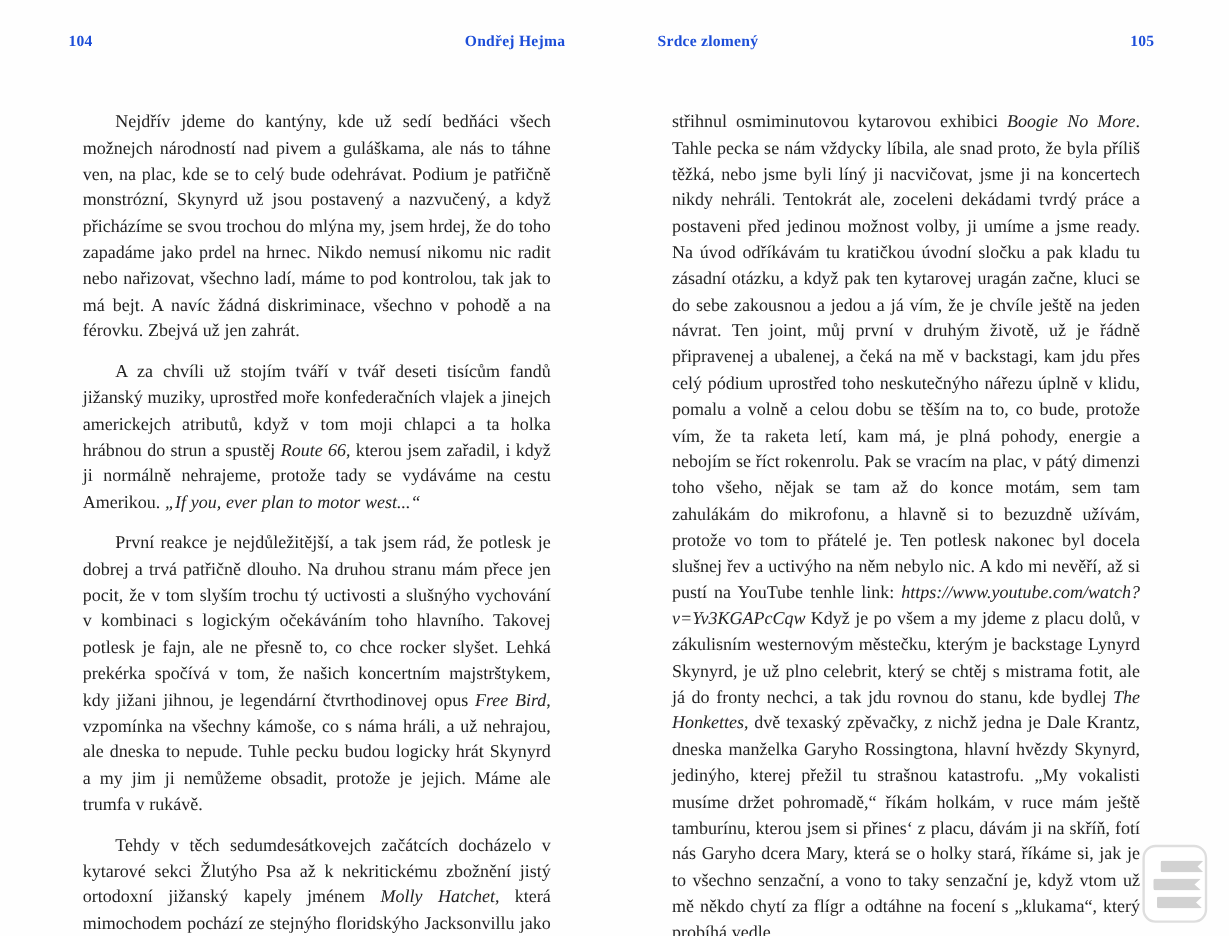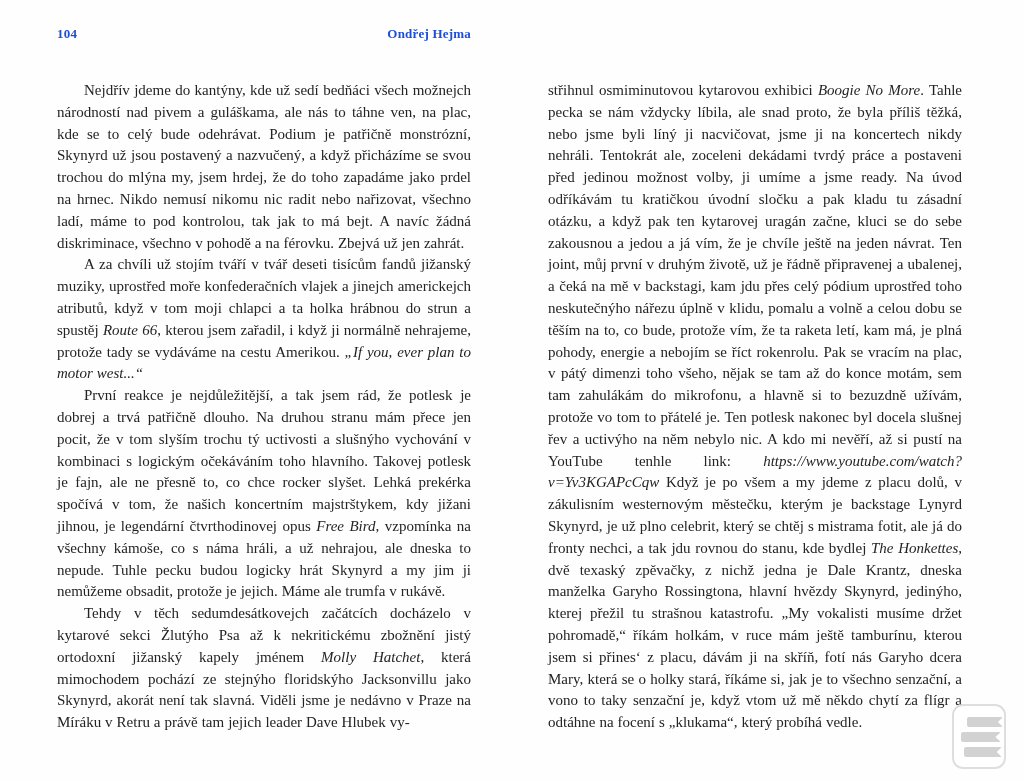--- a/index.html
+++ b/index.html
@@ -41,21 +41,21 @@
     top: 80px;
     left: 0;
     width: 414px;
     font-size: 15px;
     line-height: 21.8px;
     text-align: justify;
     hyphens: auto;
     -webkit-hyphens: auto;
     word-spacing: 0.2px;
   }
-  .para { margin: 0; }
+  .para { margin: 12px; }
   .para.indent { text-indent: 27px; }
   .para em { }
   .watermark {
     position: absolute;
     left: 952px;
     top: 704px;
     width: 54px;
     height: 65px;
     border: 2px solid #dedede;
     border-radius: 11px;
@@ -85,20 +85,24 @@
     </header>
     <div class="body-text">
         <p class="para indent"><span>Nejdřív jdeme do kantýny, kde už sedí bedňáci všech možnejch národností nad pivem a guláškama, ale nás to táhne ven, na plac, kde se to celý bude odehrávat. Podium je patřičně monstrózní, Skynyrd už jsou postavený a nazvučený, a když přicházíme se svou trochou do mlýna my, jsem hrdej, že do toho zapadáme jako prdel na hrnec. Nikdo nemusí nikomu nic radit nebo nařizovat, všechno ladí, máme to pod kontrolou, tak jak to má bejt. A navíc žádná diskriminace, všechno v pohodě a na férovku. Zbejvá už jen zahrát.</span></p>
         <p class="para indent"><span>A za chvíli už stojím tváří v tvář deseti tisícům fandů jižanský muziky, uprostřed moře konfederačních vlajek a jinejch americkejch atributů, když v tom moji chlapci a ta holka hrábnou do strun a spustěj </span><em>Route 66</em><span>, kterou jsem zařadil, i když ji normálně nehrajeme, protože tady se vydáváme na cestu Amerikou. </span><em>„If you, ever plan to motor west...“</em></p>
         <p class="para indent"><span>První reakce je nejdůležitější, a tak jsem rád, že potlesk je dobrej a trvá patřičně dlouho. Na druhou stranu mám přece jen pocit, že v tom slyším trochu tý uctivosti a slušnýho vychování v kombinaci s logickým očekáváním toho hlavního. Takovej potlesk je fajn, ale ne přesně to, co chce rocker slyšet. Lehká prekérka spočívá v tom, že našich koncertním majstrštykem, kdy jižani jihnou, je legendární čtvrthodinovej opus </span><em>Free Bird</em><span>, vzpomínka na všechny kámoše, co s náma hráli, a už nehrajou, ale dneska to nepude. Tuhle pecku budou logicky hrát Skynyrd a my jim ji nemůžeme obsadit, protože je jejich. Máme ale trumfa v rukávě.</span></p>
         <p class="para indent"><span>Tehdy v těch sedumdesátkovejch začátcích docházelo v kytarové sekci Žlutýho Psa až k nekritickému zbožnění jistý ortodoxní jižanský kapely jménem </span><em>Molly Hatchet</em><span>, která mimochodem pochází ze stejnýho floridskýho Jacksonvillu jako Skynyrd, akorát není tak slavná. Viděli jsme je nedávno v Praze na Míráku v Retru a právě tam jejich leader Dave Hlubek vy-</span></p>
       </div>
   </section>
 
   <section class="page right">
+    <header class="running-head">
+      <span>Srdce zlomený</span>
+      <span>105</span>
+    </header>
     <div class="body-text">
         <p class="para"><span>střihnul osmiminutovou kytarovou exhibici </span><em>Boogie No More</em><span>. Tahle pecka se nám vždycky líbila, ale snad proto, že byla příliš těžká, nebo jsme byli líný ji nacvičovat, jsme ji na koncertech nikdy nehráli. Tentokrát ale, zoceleni dekádami tvrdý práce a postaveni před jedinou možnost volby, ji umíme a jsme ready. Na úvod odříkávám tu kratičkou úvodní sločku a pak kladu tu zásadní otázku, a když pak ten kytarovej uragán začne, kluci se do sebe zakousnou a jedou a já vím, že je chvíle ještě na jeden návrat. Ten joint, můj první v druhým životě, už je řádně připravenej a ubalenej, a čeká na mě v backstagi, kam jdu přes celý pódium uprostřed toho neskutečnýho nářezu úplně v klidu, pomalu a volně a celou dobu se těším na to, co bude, protože vím, že ta raketa letí, kam má, je plná pohody, energie a nebojím se říct rokenrolu. Pak se vracím na plac, v pátý dimenzi toho všeho, nějak se tam až do konce motám, sem tam zahulákám do mikrofonu, a hlavně si to bezuzdně užívám, protože vo tom to přátelé je. Ten potlesk nakonec byl docela slušnej řev a uctivýho na něm nebylo nic. A kdo mi nevěří, až si pustí na YouTube tenhle link: </span><em>https://www.youtube.com/watch?v=Yv3KGAPcCqw</em><span> Když je po všem a my jdeme z placu dolů, v zákulisním westernovým městečku, kterým je backstage Lynyrd Skynyrd, je už plno celebrit, který se chtěj s mistrama fotit, ale já do fronty nechci, a tak jdu rovnou do stanu, kde bydlej </span><em>The Honkettes</em><span>, dvě texaský zpěvačky, z nichž jedna je Dale Krantz, dneska manželka Garyho Rossingtona, hlavní hvězdy Skynyrd, jedinýho, kterej přežil tu strašnou katastrofu. „My vokalisti musíme držet pohromadě,“ říkám holkám, v ruce mám ještě tamburínu, kterou jsem si přines‘ z placu, dávám ji na skříň, fotí nás Garyho dcera Mary, která se o holky stará, říkáme si, jak je to všechno senzační, a vono to taky senzační je, když vtom už mě někdo chytí za flígr a odtáhne na focení s „klukama“, který probíhá vedle.</span></p>
       </div>
   </section>
 
   <div class="watermark">
     <span class="book-bar b1"></span>
     <span class="book-bar b2"></span>
     <span class="book-bar b3"></span>
   </div>

